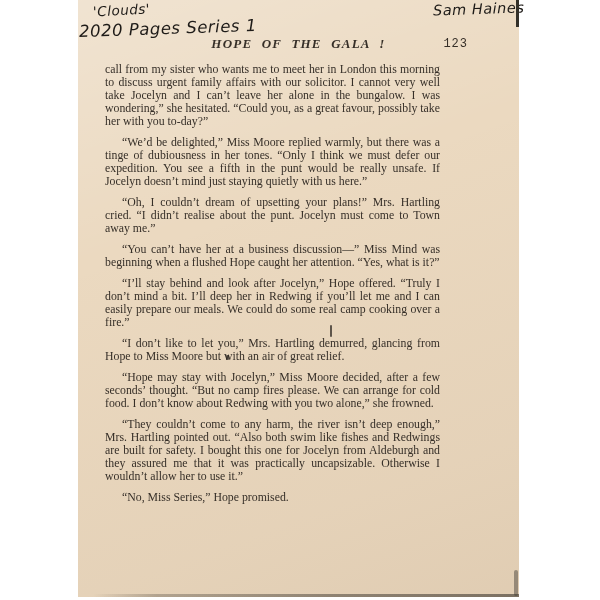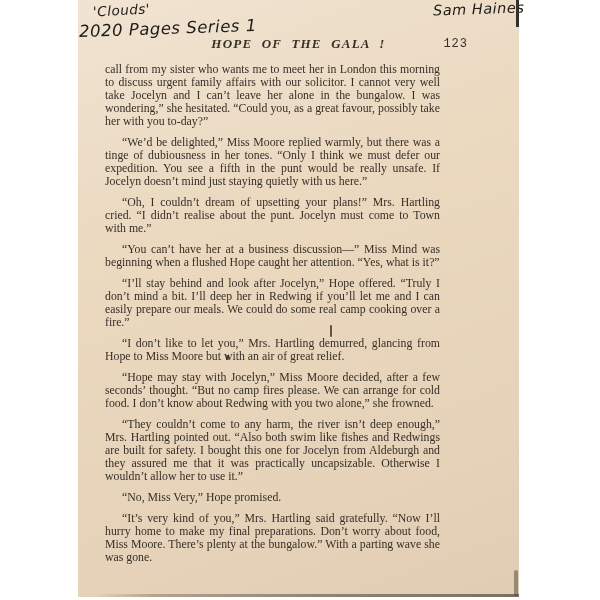--- a/index.html
+++ b/index.html
@@ -70,28 +70,27 @@
 
     <div class="header">
       <div class="title">HOPE OF THE GALA !</div>
       <div class="pagenum">123</div>
     </div>
 
     <div class="bodytext">
 
     <p class="para">call from my sister who wants me to meet her in London this morning to discuss urgent family affairs with our solicitor.  I cannot very well take Jocelyn and I can’t leave her alone in the bungalow.  I was wondering,” she hesitated.  “Could you, as a great favour, possibly take her with you to-day?”</p>
         <p class="para">“We’d be delighted,” Miss Moore replied warmly, but there was a tinge of dubiousness in her tones.  “Only I think we must defer our expedition.  You see a fifth in the punt would be really unsafe.  If Jocelyn doesn’t mind just staying quietly with us here.”</p>
-        <p class="para">“Oh, I couldn’t dream of upsetting your plans!” Mrs. Hartling cried.  “I didn’t realise about the punt.  Jocelyn must come to Town with me.”</p>
+        <p class="para">“Oh, I couldn’t dream of upsetting your plans!” Mrs. Hartling cried.  “I didn’t realise about the punt.  Jocelyn must come to Town away me.”</p>
         <p class="para">“You can’t have her at a business discussion—” Miss Mind was beginning when a flushed Hope caught her attention.  “Yes, what is it?”</p>
         <p class="para">“I’ll stay behind and look after Jocelyn,” Hope offered.  “Truly I don’t mind a bit.  I’ll deep her in Redwing if you’ll let me and I can easily prepare our meals.  We could do some real camp cooking over a fire.”</p>
         <p class="para">“I don’t like to let you,” Mrs. Hartling demurred, glancing from Hope to Miss Moore but with an air of great relief.</p>
         <p class="para">“Hope may stay with Jocelyn,” Miss Moore decided, after a few seconds’ thought.  “But no camp fires please.  We can arrange for cold food.  I don’t know about Redwing with you two alone,” she frowned.</p>
         <p class="para">“They couldn’t come to any harm, the river isn’t deep enough,” Mrs. Hartling pointed out.  “Also both swim like fishes and Redwings are built for safety.  I bought this one for Jocelyn from Aldeburgh and they assured me that it was practically uncapsizable.  Otherwise I wouldn’t allow her to use it.”</p>
-        <p class="para">“No, Miss Very,” Hope promised.</p>
-        <p class="para">“It’s very kind of you,” Mrs. Hartling said gratefully.  “Now I’ll hurry home to make my final preparations.  Don’t worry about food, Miss Moore.  There’s plenty at the bungalow.”  With a parting wave she was gone.</p>
+        <p class="para">“No, Miss Series,” Hope promised.</p>
       </div>
 
     <div class="ink ink-1"></div>
     <div class="ink ink-2"></div>
 
     <div class="edge edge-right-top"></div>
     <div class="edge edge-bottom"></div>
     <div class="edge edge-corner"></div>
   </div>
 </div>

